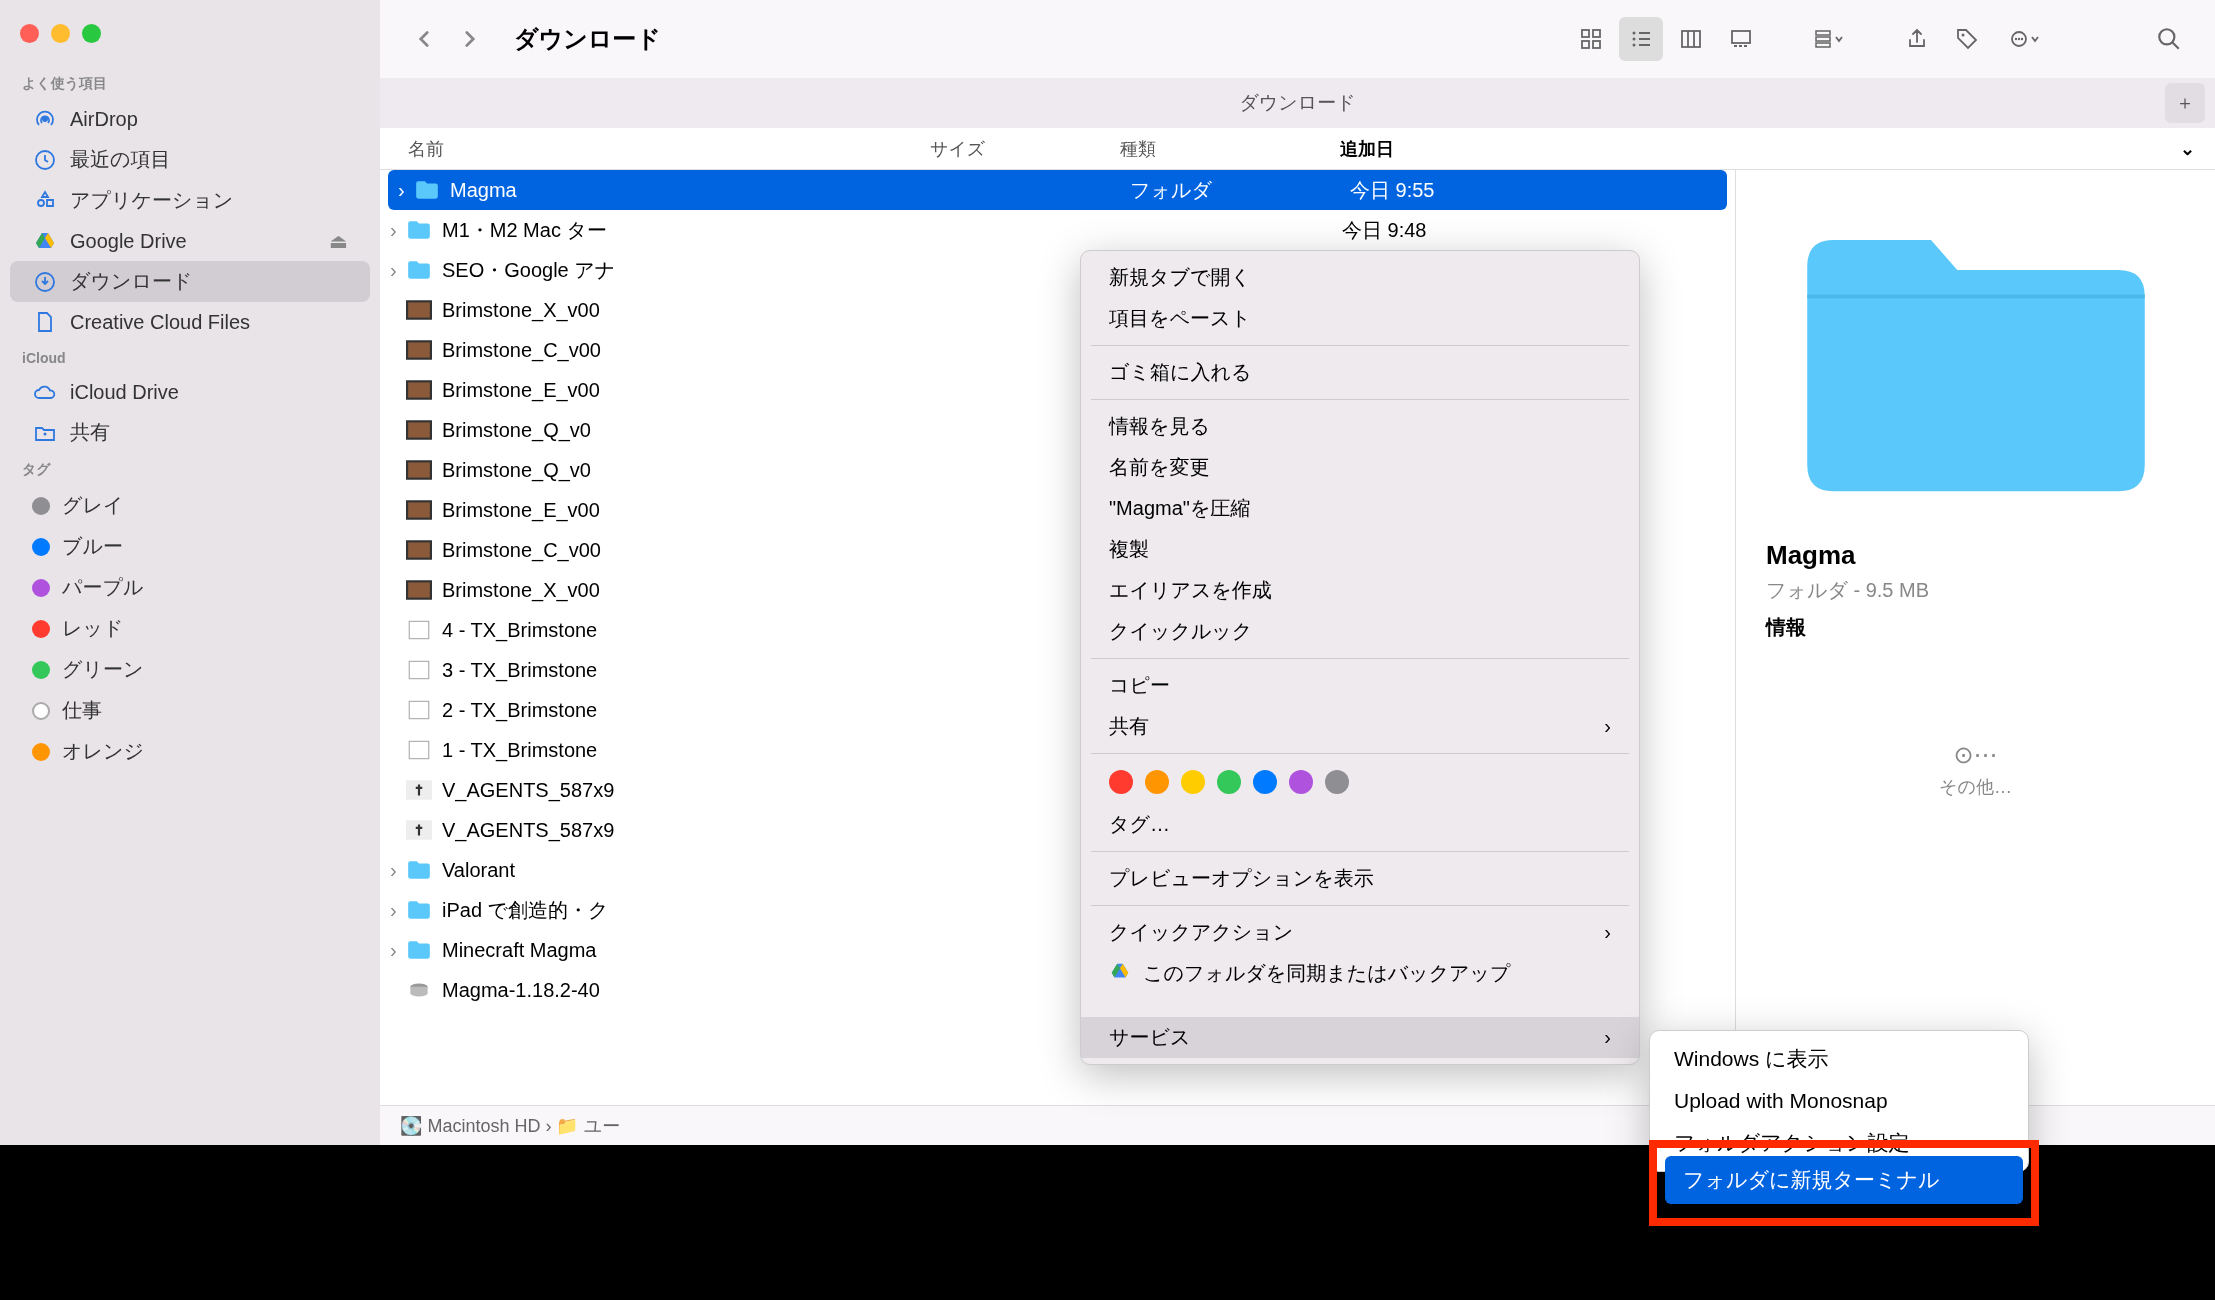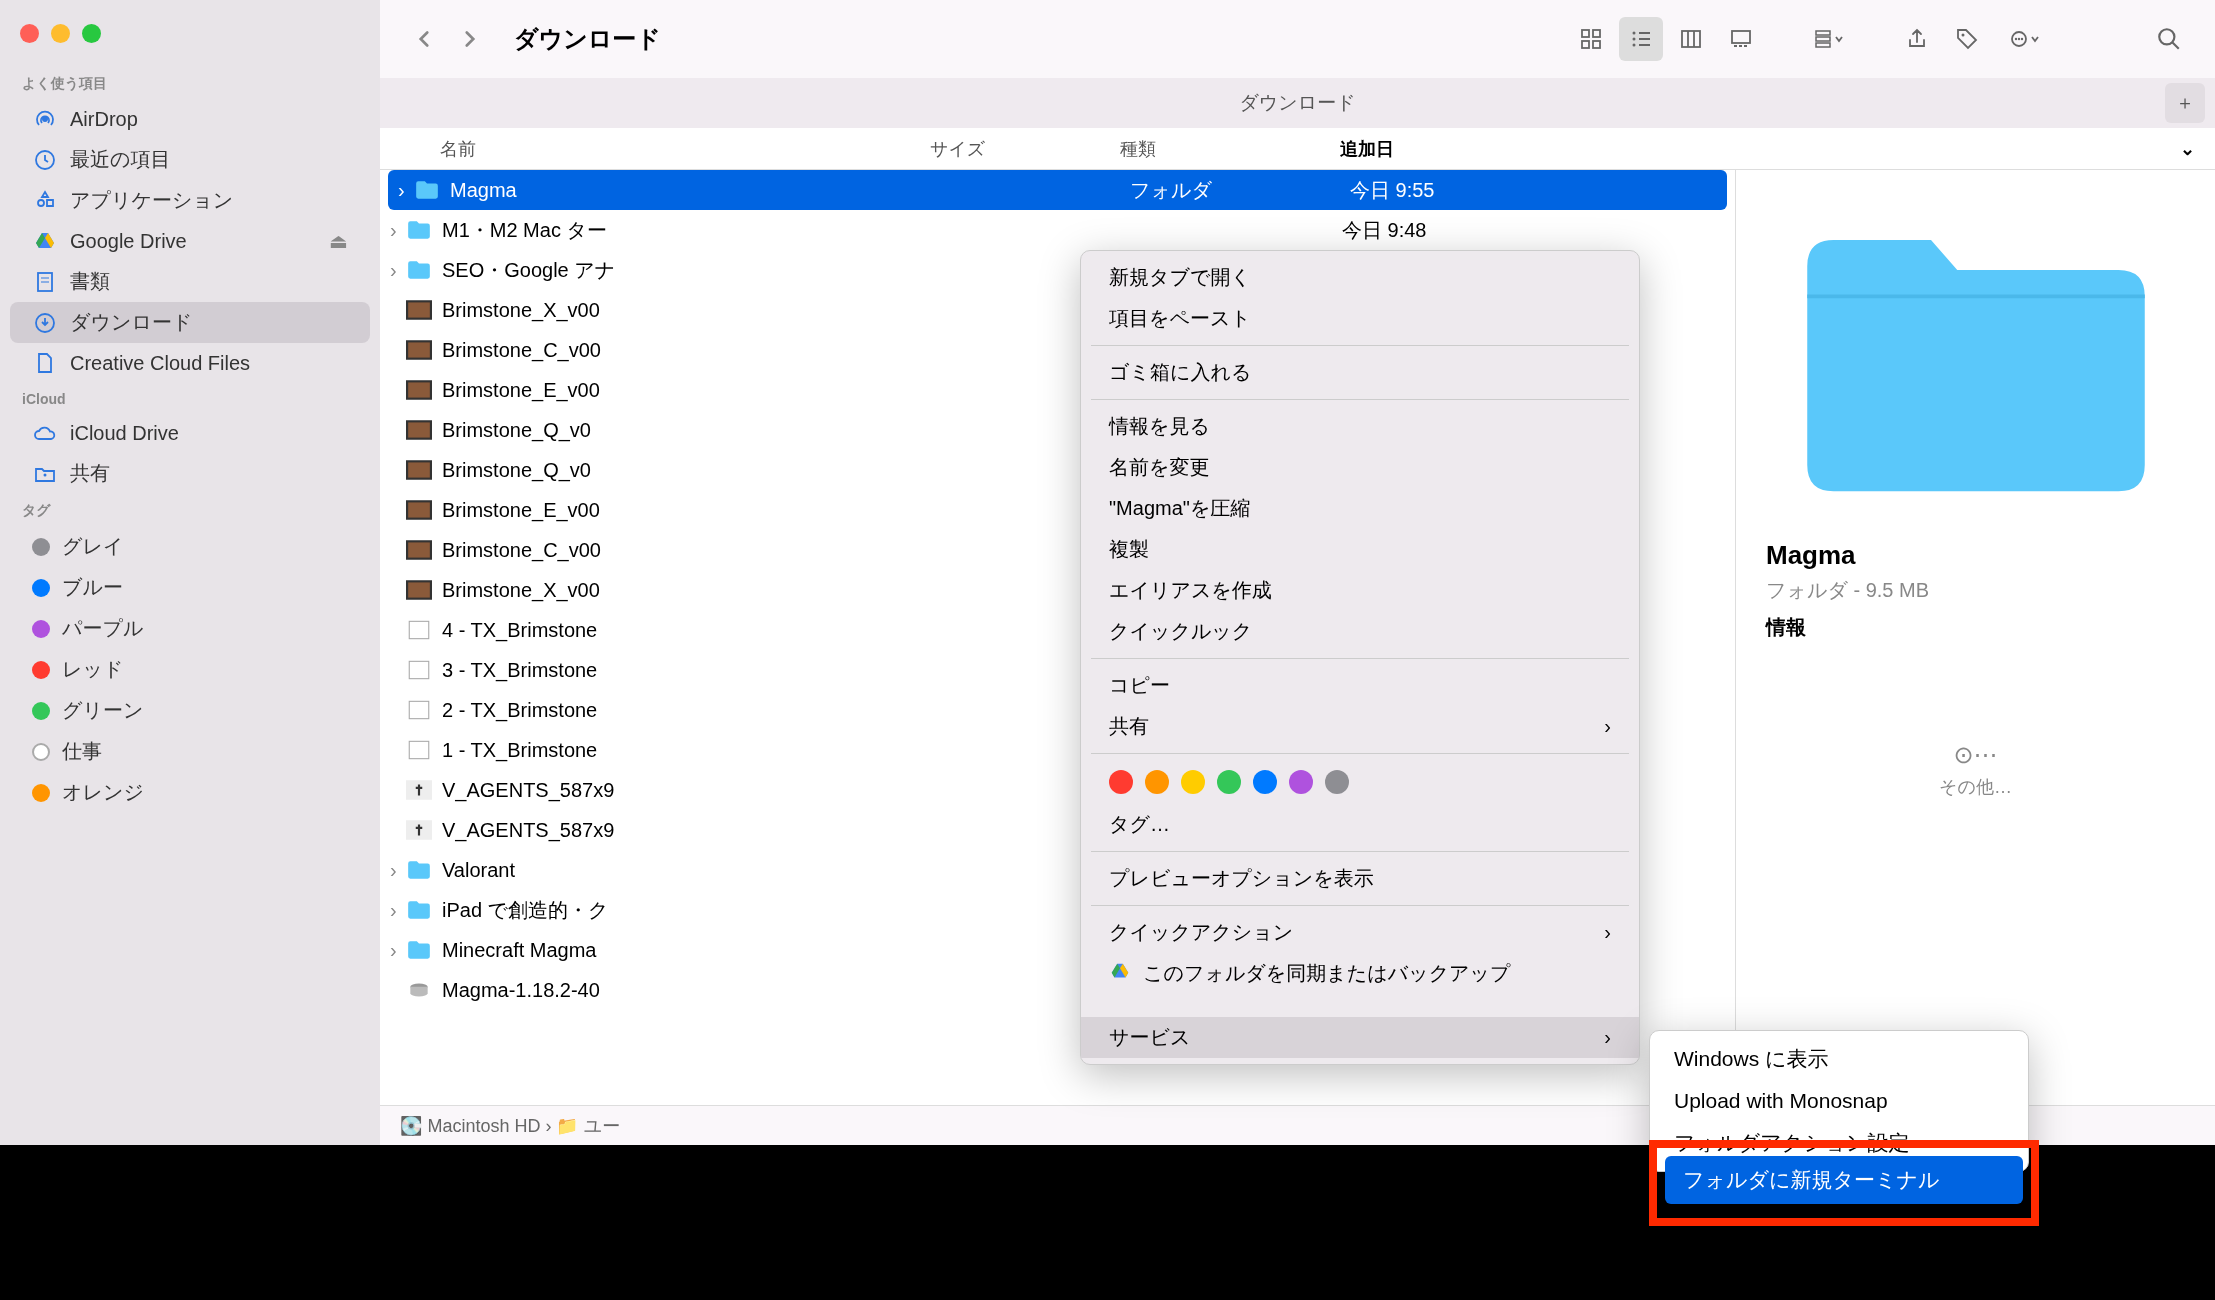--- a/index.html
+++ b/index.html
@@ -20,21 +20,21 @@
 .toolbar { height: 78px; display: flex; align-items: center; padding: 0 24px; gap: 6px; background: #faf7fa; }
 .nav-btn { width: 40px; height: 40px; display: flex; align-items: center; justify-content: center; color: #888; }
 .title { font-size: 24px; font-weight: 600; margin-left: 18px; }
 .spacer { flex: 1; }
 .tb-btn { width: 44px; height: 44px; display: flex; align-items: center; justify-content: center; color: #666; border-radius: 6px; }
 .tb-btn.act { background: #ddd; }
 .tb-sep { width: 24px; }
 .tabbar { height: 50px; background: #efeaef; display: flex; align-items: center; justify-content: center; font-size: 19px; color: #555; position: relative; }
 .tabbar .add { position: absolute; right: 10px; width: 40px; height: 40px; display: flex; align-items: center; justify-content: center; background: #e2dde2; border-radius: 6px; }
 .columns { height: 42px; display: flex; align-items: center; border-bottom: 1px solid #ddd; font-size: 18px; color: #555; background: #fff; }
-.col-name { width: 550px; padding-left: 60px; } .col-size { width: 190px; } .col-kind { width: 220px; } .col-date { flex: 1; font-weight: 600; color: #000; display: flex; align-items: center; }
+.col-name { width: 550px; padding-left: 28px; } .col-size { width: 190px; } .col-kind { width: 220px; } .col-date { flex: 1; font-weight: 600; color: #000; display: flex; align-items: center; }
 .col-date .sort { margin-left: auto; margin-right: 20px; }
 .content { flex: 1; display: flex; overflow: hidden; }
 .filelist { flex: 1; overflow-y: auto; }
 .row { height: 40px; display: flex; align-items: center; font-size: 20px; }
 .row.selected { background: #0064e1; color: #fff; border-radius: 6px; margin: 0 8px; }
 .row .disc { width: 20px; color: #888; padding-left: 10px; }
 .row.selected .disc { color: #fff; }
 .row .ficon { width: 30px; margin: 0 6px; display: flex; align-items: center; }
 .row .fname { width: 490px; white-space: nowrap; overflow: hidden; }
 .row .fsize { width: 190px; } .row .fkind { width: 220px; } .row .fdate { flex: 1; }
@@ -102,30 +102,20 @@
           <div class="sb-icon">
             <svg viewBox="0 0 24 24">
               <path d="M9 4h6l6 10-3 5H6l-3-5z" fill="#4285f4"></path>
               <path d="M9 4l-6 10 3 5 6-10z" fill="#34a853"></path>
               <path d="M15 4l6 10-3 5-6-10z" fill="#fbbc04"></path>
             </svg>
           </div>
           <span>Google Drive</span>
           <span class="eject">⏏</span>
         </div>
-        <div class="sb-item">
-          <div class="sb-icon">
-            <svg viewBox="0 0 24 24">
-              <rect x="5" y="3" width="14" height="18" stroke="currentColor" stroke-width="1.8" fill="none"></rect>
-              <line x1="8" y1="8" x2="16" y2="8" stroke="currentColor"></line>
-              <line x1="8" y1="12" x2="16" y2="12" stroke="currentColor"></line>
-            </svg>
-          </div>
-          <span>書類</span>
-        </div>
         <div class="sb-item active">
           <div class="sb-icon">
             <svg viewBox="0 0 24 24">
               <circle cx="12" cy="12" r="9" stroke="currentColor" stroke-width="1.8" fill="none"></circle>
               <path d="M12 7v7m-3-3l3 3 3-3" stroke="currentColor" stroke-width="1.8" fill="none"></path>
             </svg>
           </div>
           <span>ダウンロード</span>
         </div>
         <div class="sb-item">

